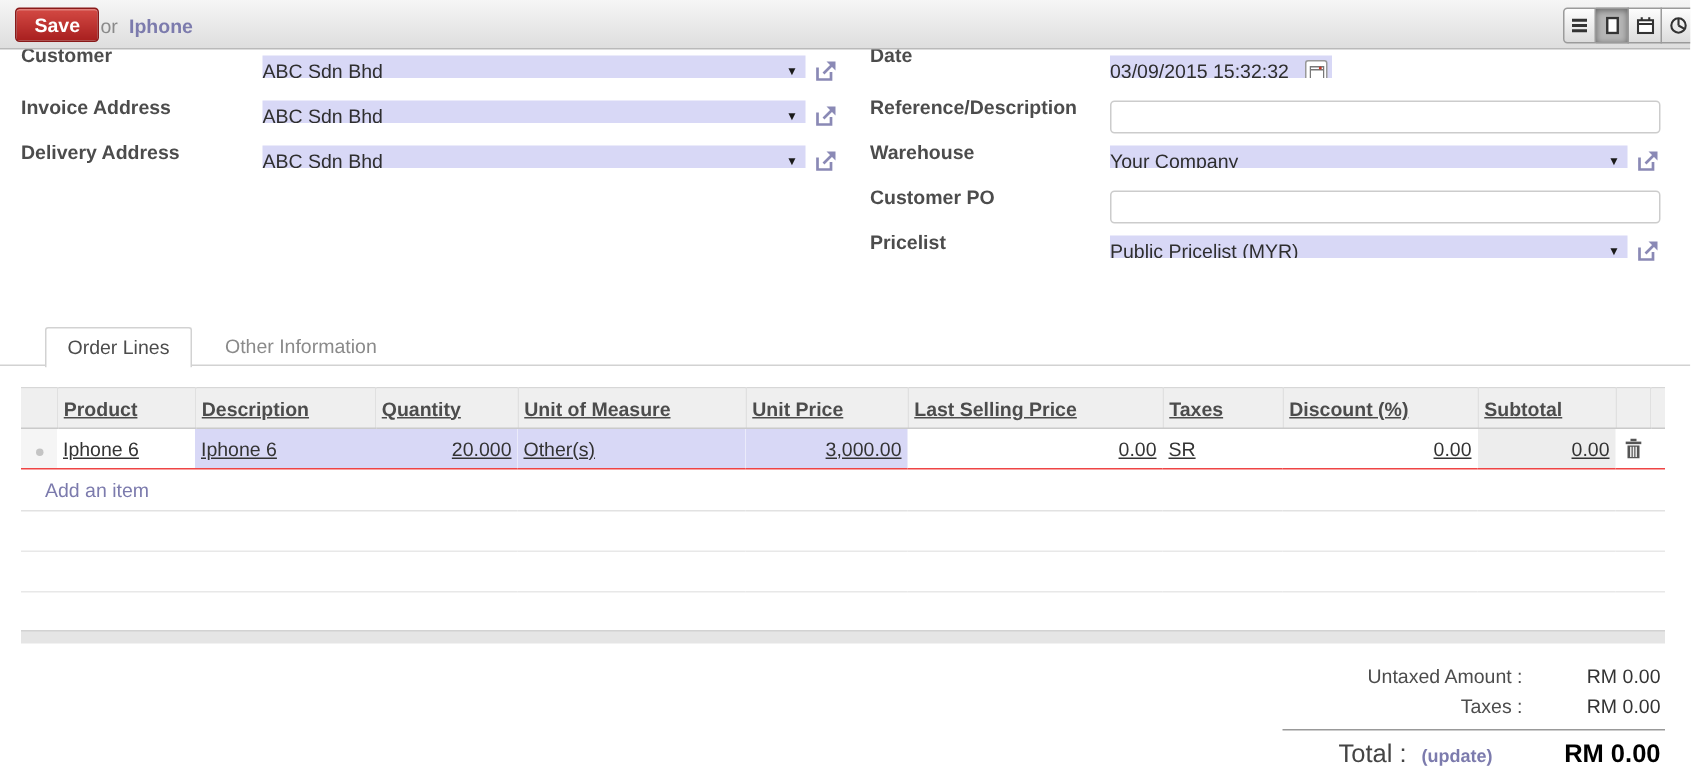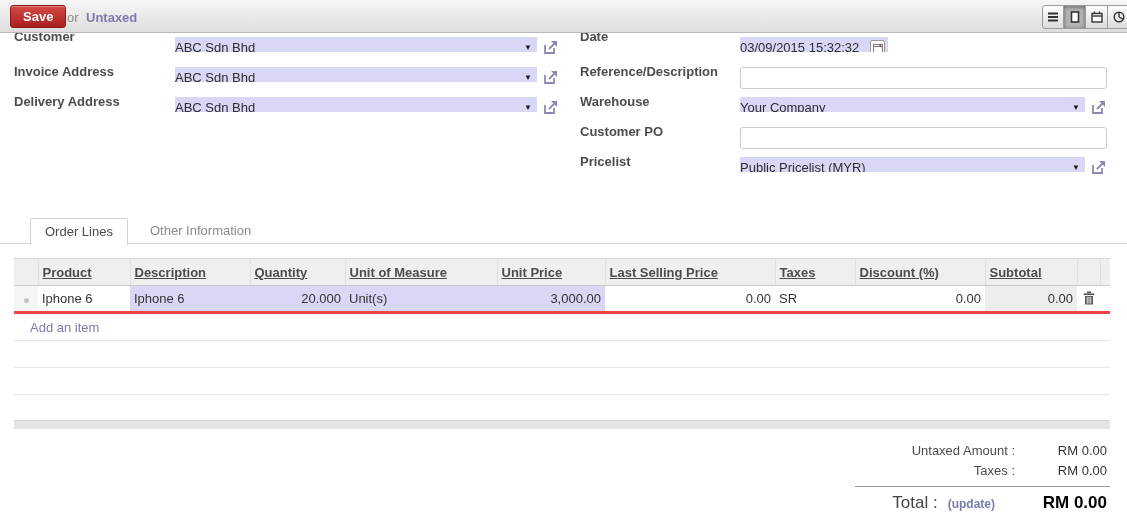--- a/index.html
+++ b/index.html
@@ -39,21 +39,21 @@
               border:1px solid #d2d2d2;border-bottom:none;border-radius:2px 2px 0 0;color:#4c4c4c;cursor:pointer;text-align:right;}
   .tab-inactive{position:absolute;left:140px;top:0;height:25px;line-height:25px;padding:0 10px;color:#8a8a8a;cursor:pointer;}
 
   
   .olist{position:absolute;left:14px;top:258px;width:1096px;border-collapse:collapse;table-layout:fixed;}
   .olist th{height:26px;background:#efefef;border-top:1px solid #d7d7d7;border-bottom:1px solid #cacaca;
             border-right:1px solid #e0e0e0;font-weight:bold;color:#4c4c4c;text-align:left;padding:0 4px;
             font-size:13px;overflow:hidden;white-space:nowrap;text-decoration:underline;}
   .olist th.noline{border-right:none;}
   .olist td{height:27px;padding:0 4px;color:#333;font-size:13px;overflow:hidden;white-space:nowrap;box-sizing:border-box;}
-  .row1 td{border-bottom:3px solid #ef4444;}
+  .row1 td{border-bottom:1px solid #ef4444;text-decoration:underline;}
   .lav{background:#d8d8f6;}
   .graycell{background:#ededed;}
   .num{text-align:right;}
   .handle-cell{background:#f5f5f5;text-align:center;}
   .dot{display:inline-block;width:5px;height:5px;border-radius:50%;background:#c4c4c4;}
   .addrow td{height:28px;border-bottom:1px solid #e2e2e2;}
   .add-link{color:#7c7bad;font-weight:normal;text-decoration:none;cursor:pointer;padding-left:12px;}
   .emptyrow td{height:27px;border-bottom:1px solid #e8e8e8;}
   .tfootbar{position:absolute;left:14px;top:420px;width:1096px;height:9px;background:#e5e5e5;
             border-top:1px solid #d2d2d2;box-sizing:border-box;}
@@ -70,21 +70,21 @@
   .total-value{font-size:17px;font-weight:bold;color:#000;margin-left:42px;min-width:70px;text-align:right;}
 </style>
 </head>
 <body>
 
 <div class="screen">
 
   <div class="topbar">
     <button class="save-btn">Save</button>
     <span class="or-label">or</span>
-    <a class="discard-link">Untaxed</a>
+    <a class="discard-link">Iphone</a>
     <div class="switcher">
       <button class="sw-btn">
         <svg width="12" height="12" viewBox="0 0 12 12">
           <rect x="1" y="1.5" width="10" height="2" fill="#333"></rect>
             <rect x="1" y="5" width="10" height="2" fill="#333"></rect>
             <rect x="1" y="8.5" width="10" height="2" fill="#333"></rect>
         </svg>
       </button>
       <button class="sw-btn active">
         <svg width="12" height="12" viewBox="0 0 12 12">
@@ -224,21 +224,21 @@
       <th>Discount (%)</th>
       <th>Subtotal</th>
       <th></th>
       <th class="noline"></th>
     </tr>
     <tr class="row1">
       <td class="handle-cell"><span class="dot"></span></td>
       <td>Iphone 6</td>
       <td class="lav">Iphone 6</td>
       <td class="lav num">20.000</td>
-      <td class="lav">Unit(s)</td>
+      <td class="lav">Other(s)</td>
       <td class="lav num">3,000.00</td>
       <td class="num">0.00</td>
       <td>SR</td>
       <td class="num">0.00</td>
       <td class="graycell num">0.00</td>
       <td style="text-align:center;">
         <button class="trash-btn">
           <svg width="12" height="14" viewBox="0 0 12 14">
             <rect x="4" y="0.5" width="4" height="1.6" fill="#555"></rect>
             <rect x="0.8" y="2.4" width="10.4" height="1.7" fill="#555"></rect>

